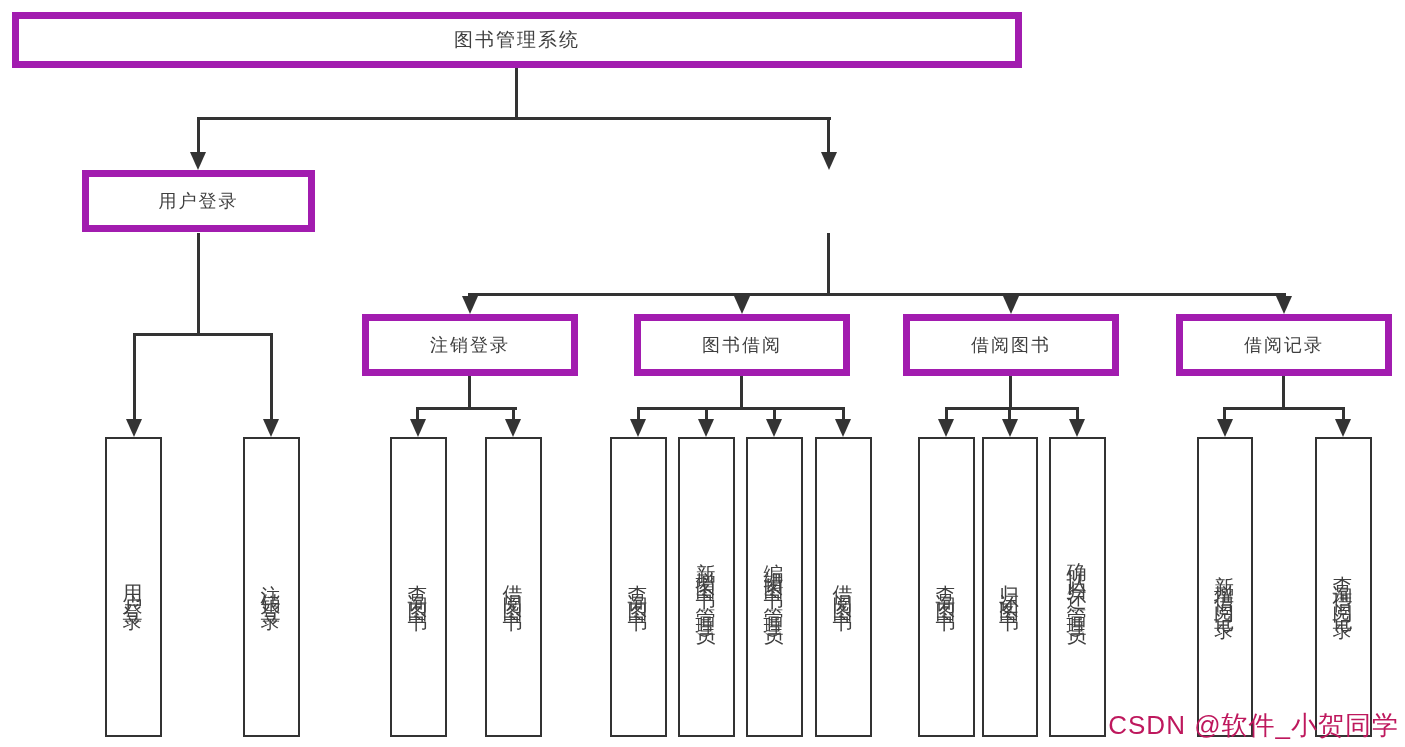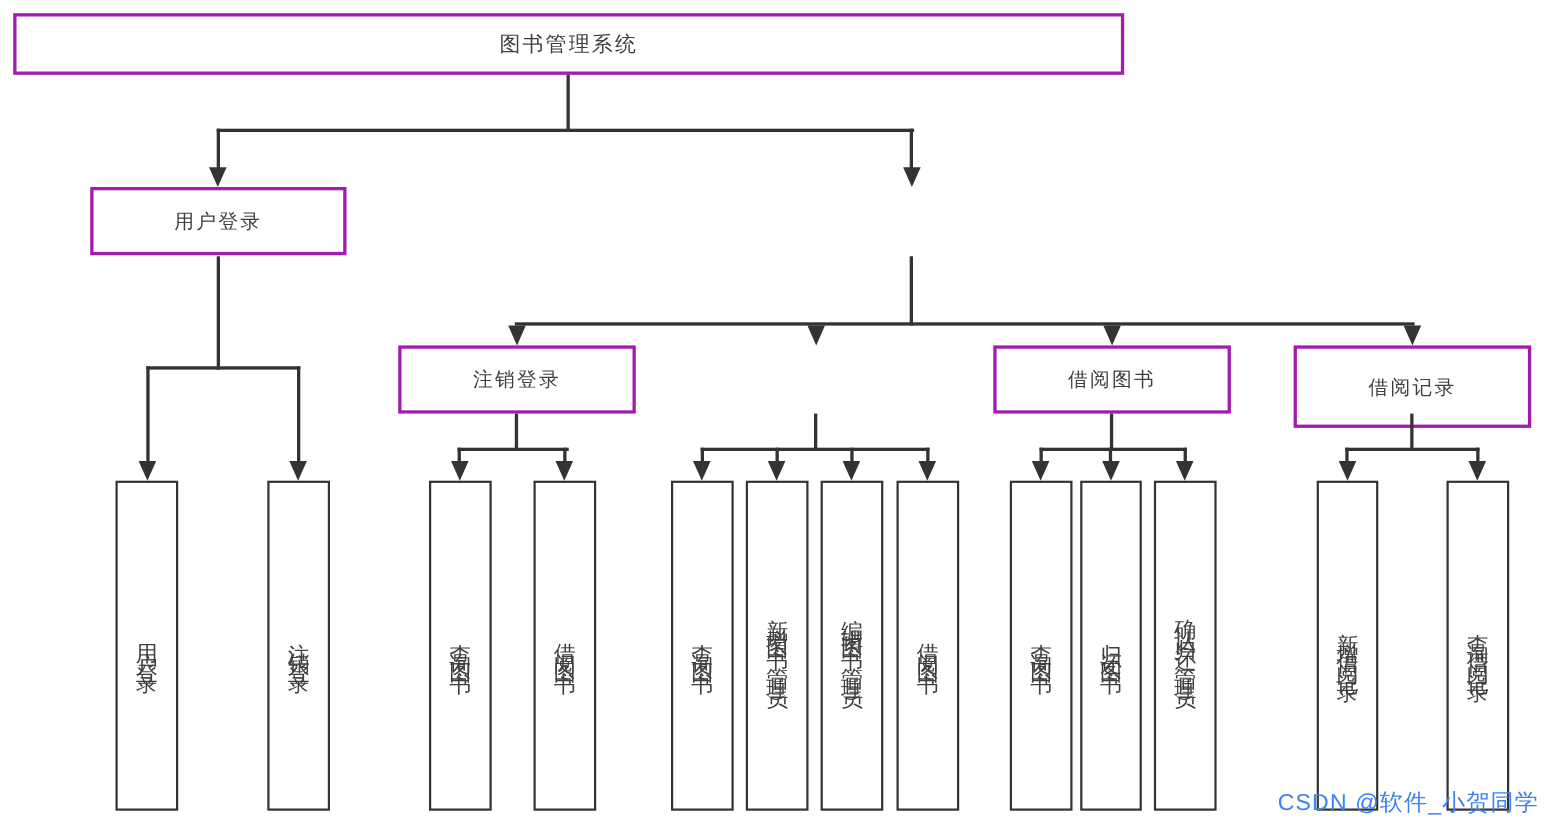--- a/index.html
+++ b/index.html
@@ -8,21 +8,21 @@
     position: relative;
     width: 1405px;
     height: 747px;
     background: #ffffff;
     font-family: "Liberation Sans", sans-serif;
     overflow: hidden;
   }
   
   .hbox {
     position: absolute;
-    border: 3px solid #a21caf;
+    border: 7px solid #a21caf;
     background: #ffffff;
     display: flex;
     align-items: center;
     justify-content: center;
     font-size: 18px;
     letter-spacing: 2px;
     color: #3f3f3f;
   }
   .hbox.root { font-size: 19px; }
   
@@ -48,45 +48,48 @@
   .arrow {
     position: absolute; width: 0; height: 0;
     border-left: 8px solid transparent;
     border-right: 8px solid transparent;
     border-top: 18px solid #333333;
   }
   .watermark {
     position: absolute;
     right: 6px;
     bottom: 4px;
-    font-size: 21px;
-    color: #3b82f6;
+    font-size: 26px;
+    color: #be185d;
     letter-spacing: 1px;
   }
 </style>
 </head>
 <body>
 
 <div class="canvas">
 
   <div class="hbox root" style="left:12px; top:12px; width:1010px; height:56px;">
     <span>图书管理系统</span>
   </div>
 
   <div class="hbox" style="left:82px; top:170px; width:233px; height:62px;">
     <span>用户登录</span>
   </div>
 
   <div class="hbox" style="left:362px; top:314px; width:216px; height:62px;">
     <span>注销登录</span>
   </div>
+  <div class="hbox" style="left:634px; top:314px; width:216px; height:62px;">
+    <span>图书借阅</span>
+  </div>
   <div class="hbox" style="left:903px; top:314px; width:216px; height:62px;">
     <span>借阅图书</span>
   </div>
-  <div class="hbox" style="left:1176px; top:314px; width:216px; height:75px;">
+  <div class="hbox" style="left:1176px; top:314px; width:216px; height:62px;">
     <span>借阅记录</span>
   </div>
 
   <div class="vbox" style="left:105px; top:437px; width:57px; height:300px;">
     <span>用户登录</span>
   </div>
   <div class="vbox" style="left:243px; top:437px; width:57px; height:300px;">
     <span>注销登录</span>
   </div>
   <div class="vbox" style="left:390px; top:437px; width:57px; height:300px;">

